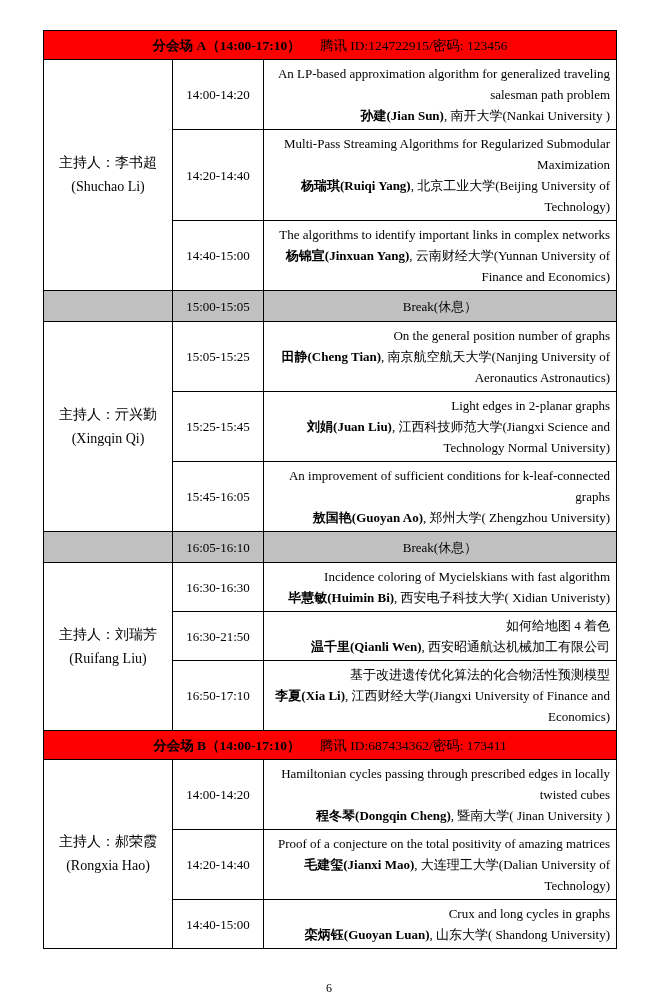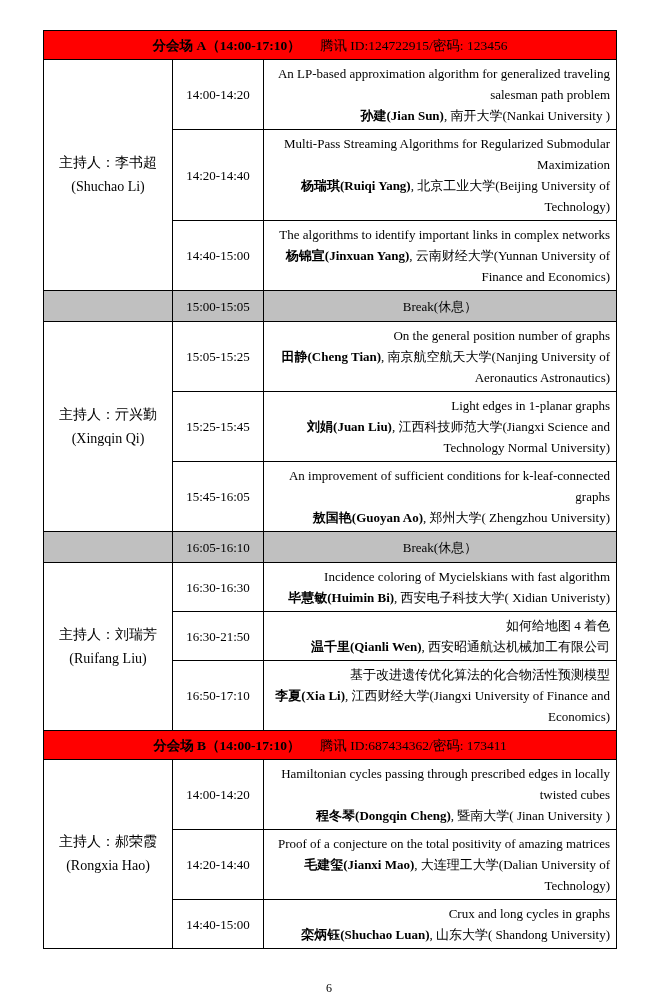--- a/index.html
+++ b/index.html
@@ -140,21 +140,21 @@
         </td>
         <td class="time-cell">15:05-15:25</td>
         <td class="talk-cell">
           <div class="talk-title">On the general position number of graphs</div>
           <div class="talk-speaker"><span class="speaker-name">田静(Cheng Tian)</span><span>, 南京航空航天大学(Nanjing University of Aeronautics Astronautics)</span></div>
         </td>
       </tr>
       <tr>
         <td class="time-cell">15:25-15:45</td>
         <td class="talk-cell">
-          <div class="talk-title">Light edges in 1-planar graphs</div>
+          <div class="talk-title">Light edges in 2-planar graphs</div>
           <div class="talk-speaker"><span class="speaker-name">刘娟(Juan Liu)</span><span>, 江西科技师范大学(Jiangxi Science and Technology Normal University)</span></div>
         </td>
       </tr>
       <tr>
         <td class="time-cell">15:45-16:05</td>
         <td class="talk-cell">
           <div class="talk-title">An improvement of sufficient conditions for k-leaf-connected graphs</div>
           <div class="talk-speaker"><span class="speaker-name">敖国艳(Guoyan Ao)</span><span>, 郑州大学( Zhengzhou University)</span></div>
         </td>
       </tr>
@@ -213,21 +213,21 @@
         <td class="time-cell">14:20-14:40</td>
         <td class="talk-cell">
           <div class="talk-title">Proof of a conjecture on the total positivity of amazing matrices</div>
           <div class="talk-speaker"><span class="speaker-name">毛建玺(Jianxi Mao)</span><span>, 大连理工大学(Dalian University of Technology)</span></div>
         </td>
       </tr>
       <tr>
         <td class="time-cell">14:40-15:00</td>
         <td class="talk-cell">
           <div class="talk-title">Crux and long cycles in graphs</div>
-          <div class="talk-speaker"><span class="speaker-name">栾炳钰(Shuchao Luan)</span><span>, 山东大学( Shandong University)</span></div>
+          <div class="talk-speaker"><span class="speaker-name">栾炳钰(Guoyan Luan)</span><span>, 山东大学( Shandong University)</span></div>
         </td>
       </tr>
 
     </tbody>
   </table>
 
   <div class="page-number">6</div>
 </div>
 
 </body></html>

